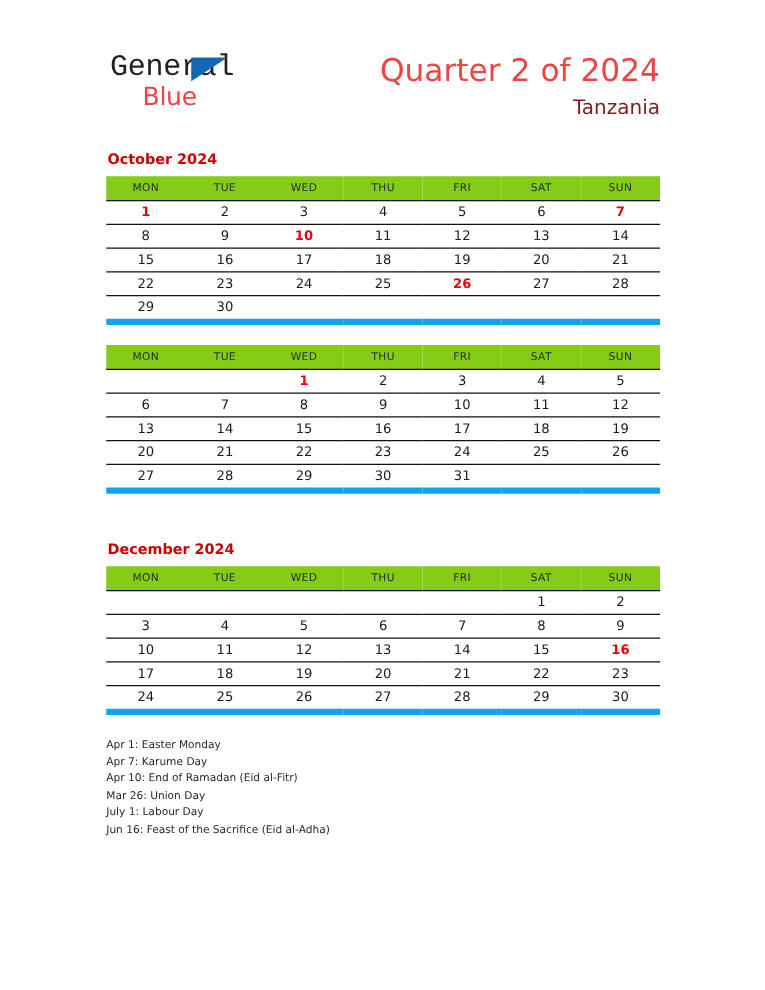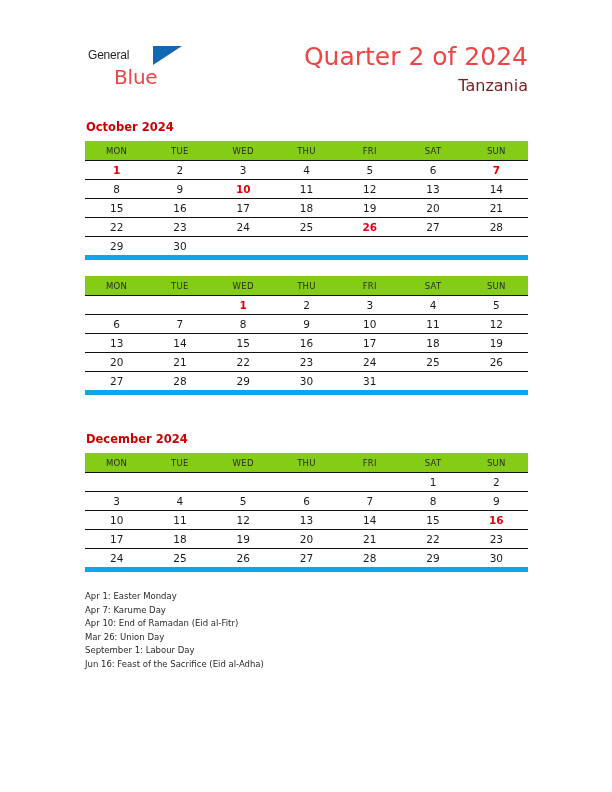--- a/index.html
+++ b/index.html
@@ -28,24 +28,24 @@
     position: absolute;
     left: 88px;
     top: 44px;
     width: 120px;
     height: 48px;
   }
   .logo-general {
     position: absolute;
     left: 0;
     top: 0;
-    font-size: 12px;
+    font-size: 24px;
     letter-spacing: -0.2px;
     color: #231f20;
-    font-family: Liberation Sans, sans-serif;
+    font-family: Liberation Mono, monospace;
     line-height: 22px;
   }
   .logo-triangle {
     position: absolute;
     left: 65px;
     top: 2px;
     width: 0;
     height: 0;
     border-top: 19px solid #1268B3;
     border-right: 29px solid transparent;
@@ -386,15 +386,15 @@
         </tbody>
       </table>
     </div>
   </div>
 
 <div class="notes" id="notes-container">
     <div class="note-line">Apr 1: Easter Monday</div>
     <div class="note-line">Apr 7: Karume Day</div>
     <div class="note-line">Apr 10: End of Ramadan (Eid al-Fitr)</div>
     <div class="note-line">Mar 26: Union Day</div>
-    <div class="note-line">September 1: Labour Day</div>
+    <div class="note-line">July 1: Labour Day</div>
     <div class="note-line">Jun 16: Feast of the Sacrifice (Eid al-Adha)</div>
   </div>
 
 </body></html>

